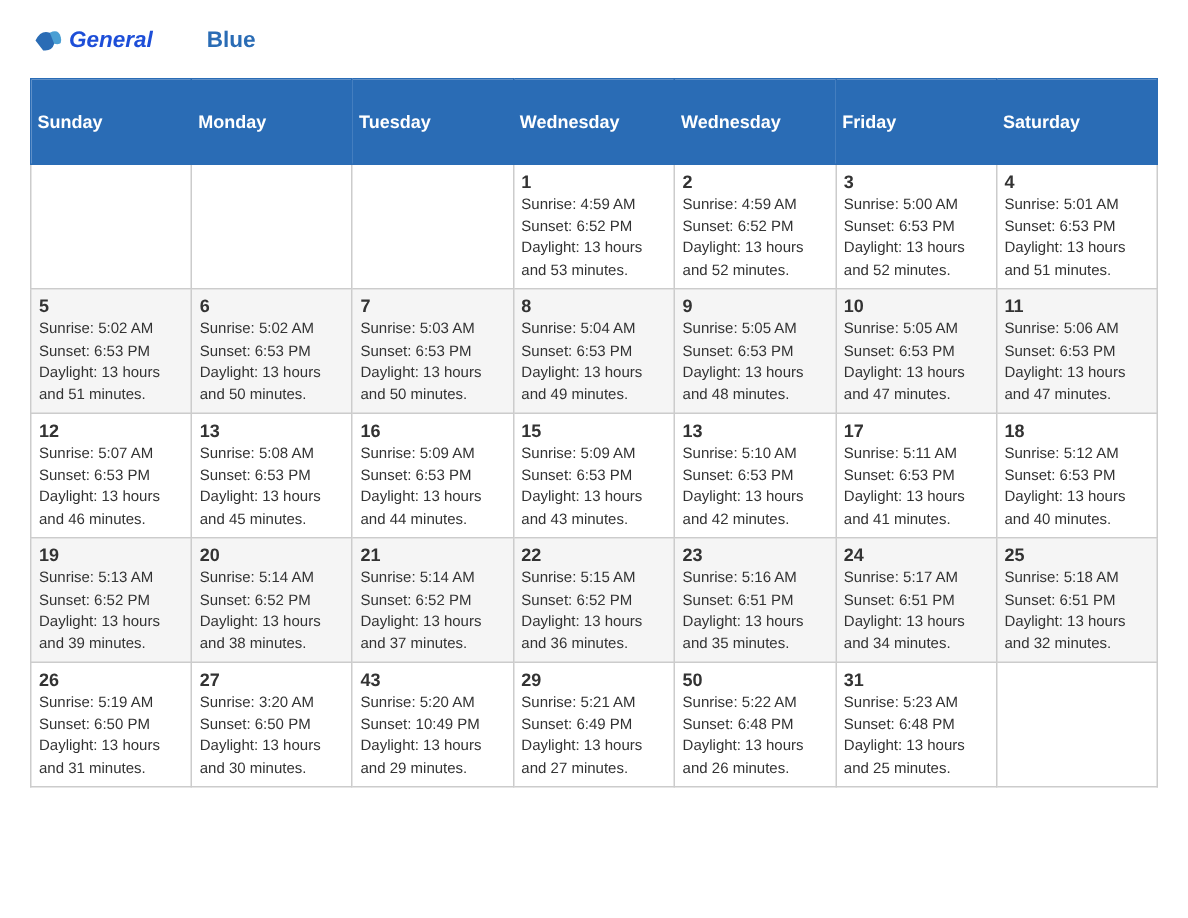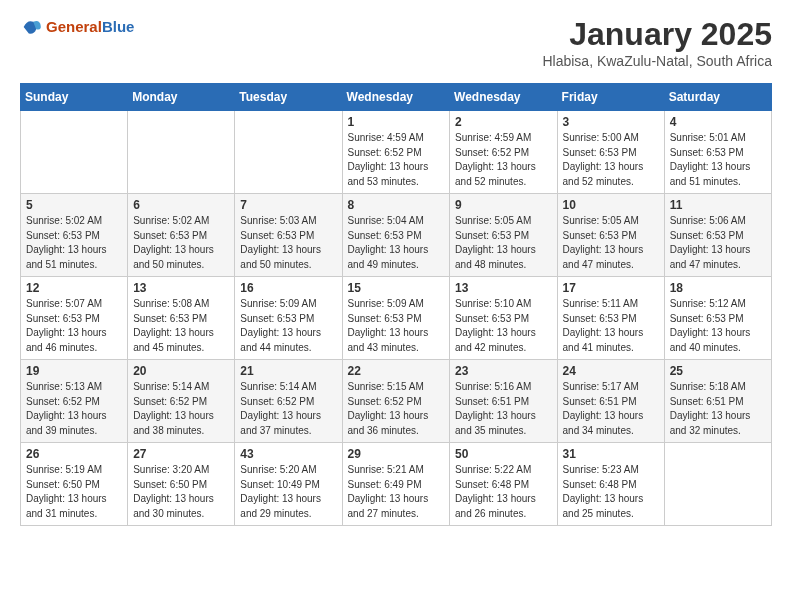--- a/index.html
+++ b/index.html
@@ -17,26 +17,28 @@
       margin-bottom: 14px;
     }
     .logo {
       display: flex;
       align-items: center;
       gap: 4px;
     }
     .logo-text-general {
       font-size: 15px;
       font-weight: bold;
-      color: #c2410c;
+      color: #1d4ed8;
+      font-style: italic;
     }
     .logo-text-blue {
       font-size: 15px;
       font-weight: bold;
       color: #2a6cb5;
+      padding-left: 36px;
     }
     .logo-icon {
       width: 22px;
       height: 22px;
     }
     .title-section {
       text-align: right;
     }
     .month-title {
       font-size: 32px;
@@ -50,21 +52,21 @@
     .calendar {
       width: 100%;
       border-collapse: collapse;
       border: 1px solid #ccc;
     }
     .calendar th {
       background-color: #2a6cb5;
       color: #fff;
       font-size: 12px;
       font-weight: bold;
-      padding: 6px 4px;
+      padding: 21px 4px;
       text-align: left;
       border: 1px solid #2a6cb5;
     }
     .calendar td {
       vertical-align: top;
       padding: 4px 5px;
       border: 1px solid #ccc;
       width: 108px;
       min-height: 80px;
       font-size: 10px;
@@ -95,24 +97,20 @@
 <div class="header">
   <div class="logo">
     <svg class="logo-icon" viewBox="0 0 30 30" xmlns="http://www.w3.org/2000/svg">
       <path d="M5 15 Q10 5 18 8 Q24 10 22 18 Q20 25 12 24 Z" fill="#2a6cb5"></path>
       <path d="M18 8 Q26 4 28 12 Q30 20 22 18 Z" fill="#4a9fd4"></path>
     </svg>
     <div>
       <span class="logo-text-general">General</span><span class="logo-text-blue">Blue</span>
     </div>
   </div>
-  <div class="title-section">
-    <div class="month-title">January 2025</div>
-    <div class="subtitle">Hlabisa, KwaZulu-Natal, South Africa</div>
-  </div>
 </div>
 
 <table class="calendar">
   <thead>
     <tr>
     <th>Sunday</th>
         <th>Monday</th>
         <th>Tuesday</th>
         <th>Wednesday</th>
         <th>Wednesday</th>

